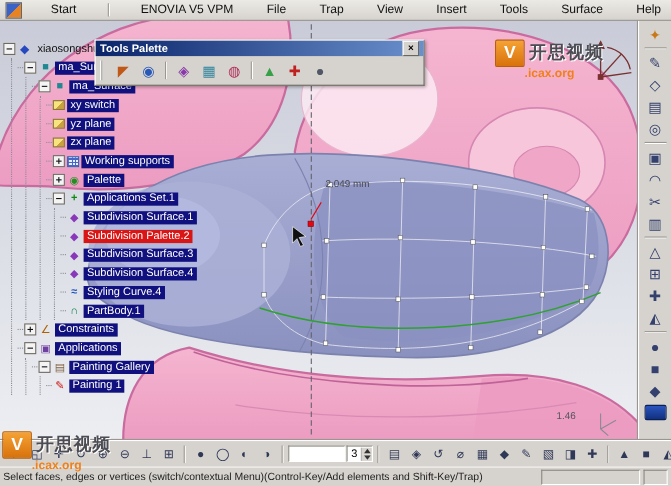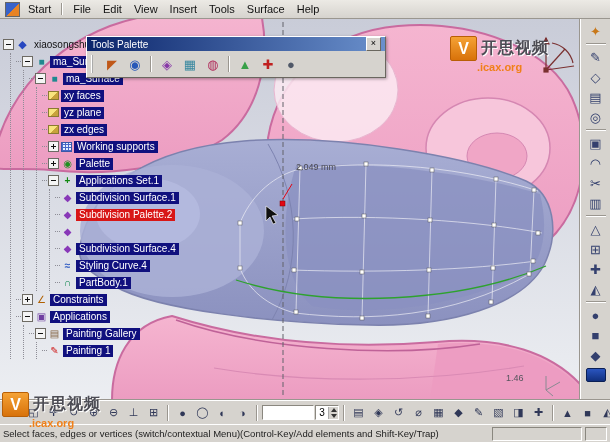--- a/index.html
+++ b/index.html
@@ -2,21 +2,21 @@
 <html><head>
 <meta charset="utf-8">
 <style>
   html,body{margin:0;padding:0;}
   body{width:610px;height:442px;position:relative;overflow:hidden;
        font-family:"Liberation Sans",sans-serif;background:#d6d3ce;}
 
   
   .menubar{position:absolute;top:0;left:0;right:0;height:18px;display:flex;align-items:center;
     padding:0 3px;background:linear-gradient(#eceae5,#d6d3ce);border-bottom:1px solid #9a968f;
-    font-size:11px;z-index:30;}
+    font-size:11px;z-index:30;justify-content:space-between;}
   .menu-item{padding:1px 6px;color:#111;cursor:default;}
   .start-ico{width:13px;height:13px;margin:0 2px;border:1px solid #666;flex:none;
     background:linear-gradient(135deg,#3a63c8 50%,#e88324 50%);}
   .vsep{width:1px;height:12px;background:#9a968f;border-right:1px solid #fff;margin:0 4px;}
 
   
   .viewport{position:absolute;left:0;top:18px;width:580px;height:382px;
     background:linear-gradient(#c9ccd8,#eceef2);z-index:1;}
   .cp{fill:#fff;stroke:#555;stroke-width:.5;}
 
@@ -53,21 +53,21 @@
     border-top:1px solid #fff;display:flex;align-items:center;font-size:9.5px;color:#1c1c1c;
     padding:0 3px;z-index:24;box-sizing:border-box;}
   .statusbar .msg{flex:1;white-space:nowrap;overflow:hidden;}
   .sunken{border:1px solid;border-color:#8a877f #fff #fff #8a877f;background:#d6d3ce;
     height:12px;margin-left:3px;flex:none;}
 
   
   .palette{position:absolute;left:86px;top:36px;width:298px;z-index:20;background:#d6d3ce;
     border:1px solid;border-color:#fff #6a675f #6a675f #fff;box-shadow:1px 1px 3px rgba(0,0,0,.35);}
   .palette-title{height:14px;background:linear-gradient(90deg,#0a246a,#6a90cc);color:#fff;
-    font-size:10px;font-weight:normal;display:flex;align-items:center;padding:0 4px;}
+    font-size:10px;font-weight:bold;display:flex;align-items:center;padding:0 4px;}
   .palette-close{margin-left:auto;width:13px;height:12px;background:#d6d3ce;
     border:1px solid;border-color:#fff #6a675f #6a675f #fff;font-size:9px;line-height:11px;
     text-align:center;color:#000;}
   .palette-body{display:flex;align-items:center;padding:2px 4px;gap:3px;height:22px;}
   .pbtn{width:20px;height:20px;display:flex;align-items:center;justify-content:center;font-size:13px;}
   .pc0{color:#c05818}.pc1{color:#2858b8}.pc2{color:#8838a8}.pc3{color:#3888a0}
   .pc4{color:#b02858}.pc5{color:#38a048}.pc6{color:#c02020}.pc7{color:#505868}
   .psep{width:1px;height:16px;background:#9a968f;border-right:1px solid #fff;margin:0 2px;}
   .grip{width:3px;height:18px;border-left:2px ridge #fff;margin-right:3px;}
 
@@ -104,22 +104,23 @@
   .wm-brand{font-size:16px;font-weight:bold;color:#4c4c54;letter-spacing:1px;text-shadow:1px 1px 0 #fff;}
   .wm-site{font-size:11px;font-weight:bold;color:#f08019;}
 </style>
 </head>
 <body>
 
 <div class="menubar">
   <span class="start-ico"></span>
   <span class="menu-item">Start</span>
   <span class="vsep"></span>
+  <span class="menu-item">ENOVIA V5 VPM</span>
   <span class="menu-item">File</span>
-  <span class="menu-item">Edit</span>
+  <span class="menu-item">Trap</span>
   <span class="menu-item">View</span>
   <span class="menu-item">Insert</span>
   <span class="menu-item">Tools</span>
   <span class="menu-item">Surface</span>
   <span class="menu-item">Help</span>
 </div>
 
 <div class="viewport">
 <svg width="580" height="382" viewBox="0 0 580 382">
   <defs>
@@ -232,29 +233,29 @@
     </div>
     <div class="branch">
       <div class="trow">
         <span class="exp"></span>
         <span class="tico i-part">■</span>
         <span class="chip">ma_Surface</span>
       </div>
       <div class="branch">
         <div class="trow">
           <span class="tico i-plane"></span>
-          <span class="chip">xy faces</span>
+          <span class="chip">xy switch</span>
         </div>
         <div class="trow">
           <span class="tico i-plane"></span>
           <span class="chip">yz plane</span>
         </div>
         <div class="trow">
           <span class="tico i-plane"></span>
-          <span class="chip">zx edges</span>
+          <span class="chip">zx plane</span>
         </div>
         <div class="trow">
           <span class="exp plus"></span>
           <span class="tico i-grid"></span>
           <span class="chip">Working supports</span>
         </div>
         <div class="trow">
           <span class="exp plus"></span>
           <span class="tico i-partbody">◉</span>
           <span class="chip">Palette</span>
@@ -268,20 +269,21 @@
           <div class="trow">
             <span class="tico i-subdiv">◆</span>
             <span class="chip">Subdivision Surface.1</span>
           </div>
           <div class="trow">
             <span class="tico i-subdiv">◆</span>
             <span class="chip red">Subdivision Palette.2</span>
           </div>
           <div class="trow">
             <span class="tico i-subdiv">◆</span>
+            <span class="chip">Subdivision Surface.3</span>
           </div>
           <div class="trow">
             <span class="tico i-subdiv">◆</span>
             <span class="chip">Subdivision Surface.4</span>
           </div>
           <div class="trow">
             <span class="tico i-curve">≈</span>
             <span class="chip">Styling Curve.4</span>
           </div>
           <div class="trow">

